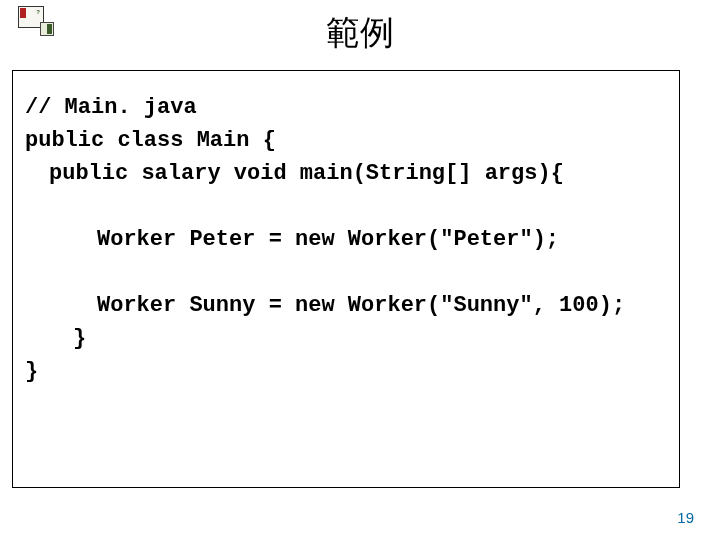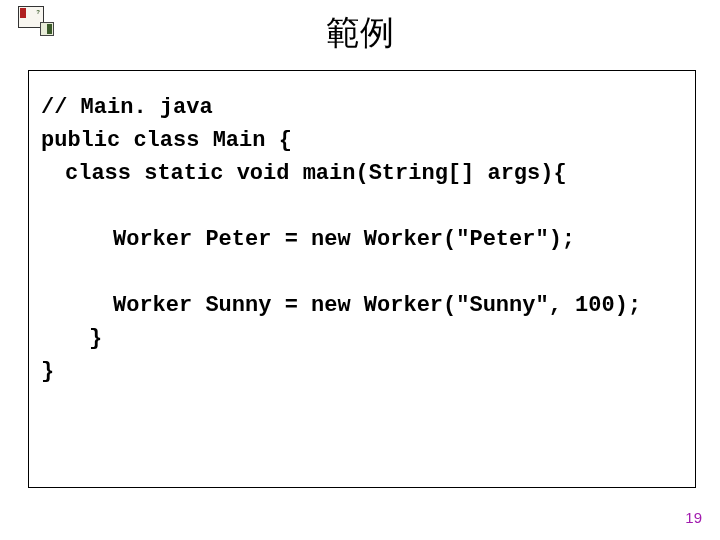--- a/index.html
+++ b/index.html
@@ -69,21 +69,21 @@
       left: 0;
       width: 100%;
       text-align: center;
       font-family: "PMingLiU", "MingLiU", serif;
       font-size: 34px;
       color: #000;
     }
     .code-box {
       position: absolute;
       top: 70px;
-      left: 28px;
+      left: 12px;
       width: 668px;
       height: 418px;
       border: 1px solid #000;
       padding: 20px 12px 12px 12px;
     }
     .code-line {
       font-size: 22px;
       color: #000;
       white-space: pre;
       line-height: 1.5;
@@ -97,45 +97,45 @@
     }
     .indent-close {
       padding-left: 48px;
     }
     .blank {
       height: 33px;
     }
     .page-num {
       position: absolute;
       bottom: 14px;
-      right: 18px;
+      right: 26px;
       font-family: Arial, sans-serif;
       font-size: 15px;
-      color: #a21caf;
+      color: #0369a1;
     }
   </style>
 </head>
 <body>
 
 <div class="icon-container">
   <div class="icon-box">
     <div class="icon-red"></div>
     <div class="icon-label">?</div>
   </div>
   <div class="icon-overlay">
     <div class="icon-overlay-green"></div>
   </div>
 </div>
 
 <div class="title">範例</div>
 
 <div class="code-box">
   <div class="code-line">// Main. java</div>
   <div class="code-line">public class Main {</div>
-  <div class="code-line indent1">class static void main(String[] args){</div>
+  <div class="code-line indent1">public salary void main(String[] args){</div>
   <div class="blank"></div>
   <div class="code-line indent2">Worker Peter = new Worker("Peter");</div>
   <div class="blank"></div>
   <div class="code-line indent2">Worker Sunny = new Worker("Sunny", 100);</div>
   <div class="code-line indent-close">}</div>
   <div class="code-line">}</div>
 </div>
 
 <div class="page-num">19</div>
 

